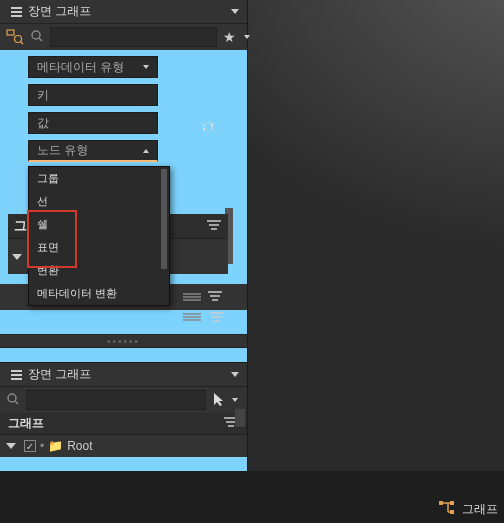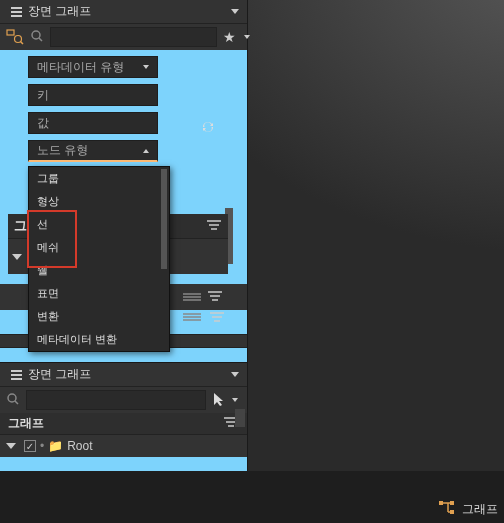--- a/index.html
+++ b/index.html
@@ -253,23 +253,21 @@
     <div class="refresh-icon">
       <svg width="18" height="18" viewBox="0 0 18 18">
           <path d="M4 9a5 5 0 0 1 9-3l1-1v3h-3l1.2-1.2A3.5 3.5 0 0 0 5.5 9" fill="#ddd"></path>
           <path d="M14 9a5 5 0 0 1-9 3l-1 1v-3h3l-1.2 1.2A3.5 3.5 0 0 0 12.5 9" fill="#ddd"></path>
         </svg>
     </div>
   </div>
 
   <div class="dropdown-list">
     <div class="item">그룹</div>
-    <div class="item">형상</div>
     <div class="item">선</div>
-    <div class="item">메쉬</div>
     <div class="item">쉘</div>
     <div class="item">표면</div>
     <div class="item">변환</div>
     <div class="item">메타데이터 변환</div>
     <div class="dd-scroll"></div>
   </div>
 
   <div class="red-box"></div>
 
   <div class="graph-block" style="z-index:1;">

